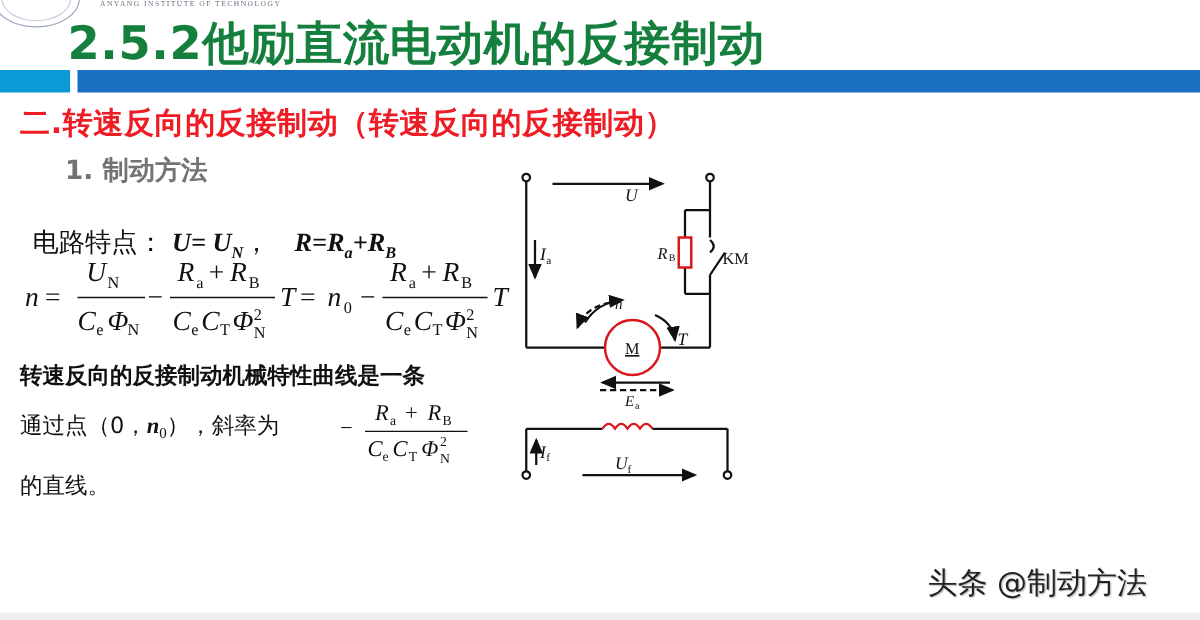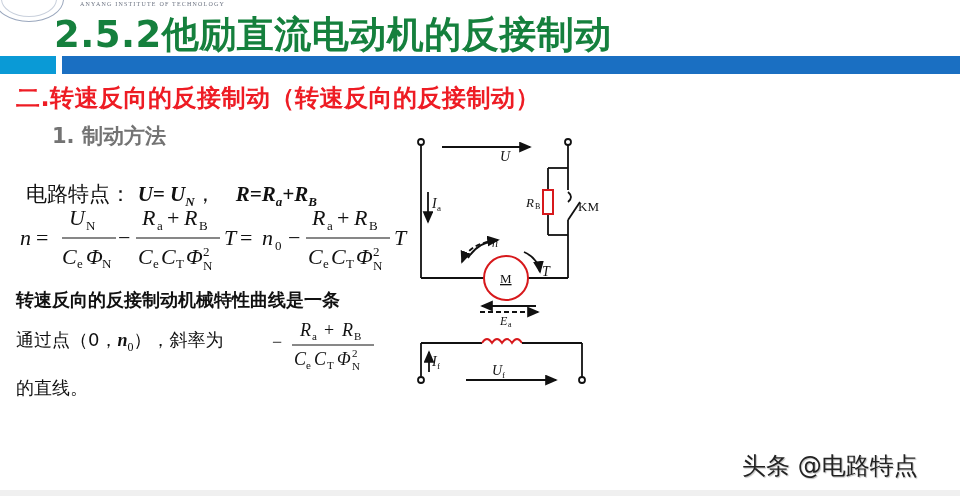--- a/index.html
+++ b/index.html
@@ -181,14 +181,14 @@
     <text x="90" y="153" font-size="13" text-decoration="underline">M</text>
     <text x="90" y="195" font-size="12" font-style="italic">E</text>
       <text x="98" y="197" font-size="8">a</text>
     <text x="22" y="236" font-style="italic">I</text>
       <text x="27" y="239" font-size="9">f</text>
     <text x="82" y="245" font-style="italic">U</text>
       <text x="92" y="248" font-size="9">f</text>
   </g>
 </svg>
 
-<div class="watermark">头条 @电路特点</div>
+<div class="watermark">头条 @制动方法</div>
 <div class="footer-line"></div>
 
 </body></html>

